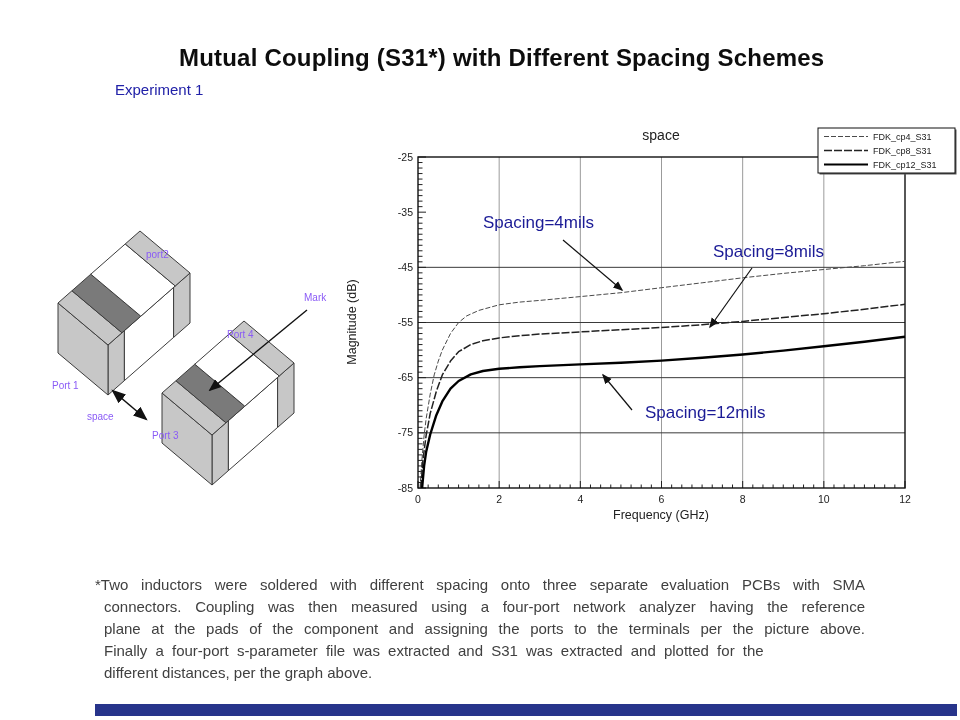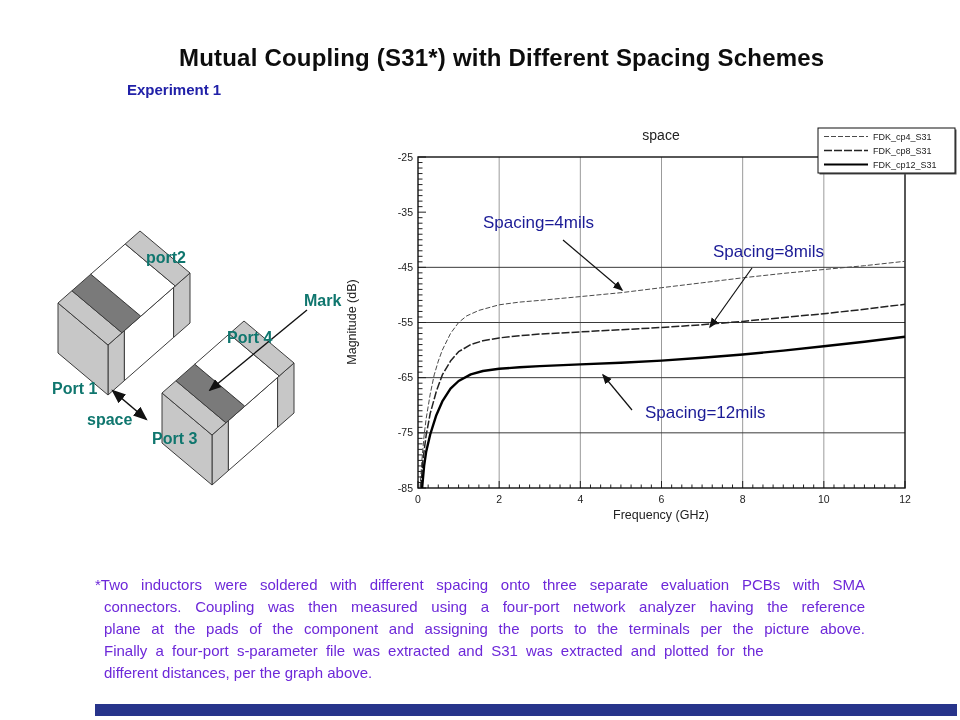--- a/index.html
+++ b/index.html
@@ -1,22 +1,22 @@
 <!DOCTYPE html>
 <html><head>
 <meta charset="utf-8">
 <style>
   html,body{margin:0;padding:0;background:#fff;}
   body{width:960px;height:720px;position:relative;overflow:hidden;
        font-family:"Liberation Sans", sans-serif;color:#111;}
   .abs{position:absolute;}
   #slide-title{left:135px;top:44px;font-size:24px;font-weight:bold;letter-spacing:0.2px;color:#0d0d0d;white-space:nowrap;margin-left:44px;}
-  #slide-subtitle{left:127px;top:81px;font-size:15px;font-weight:bold;color:#2121a8;}
-  .chip-label{font-size:16px;font-weight:bold;color:#0f766e;white-space:nowrap;}
-  #footnote{left:95px;top:574px;width:770px;font-size:15px;line-height:22px;color:#6d28d9;}
+  #slide-subtitle{left:115px;top:81px;font-size:15px;font-weight:normal;color:#2121a8;}
+  .chip-label{font-size:10px;font-weight:normal;color:#8b5cf6;white-space:nowrap;}
+  #footnote{left:95px;top:574px;width:770px;font-size:15px;line-height:22px;color:#404040;}
   .fn-line{text-align:justify;text-align-last:justify;}
   .fn-indent{padding-left:9px;}
   .fn-loose{text-align:center;text-align-last:left;word-spacing:4px;}
   .fn-last{text-align:center;text-align-last:left;}
   #accent-bar{left:95px;top:704px;width:862px;height:12px;background:#27348b;}
   svg text{font-family:"Liberation Sans", sans-serif;}
 </style>
 </head>
 <body>
 

